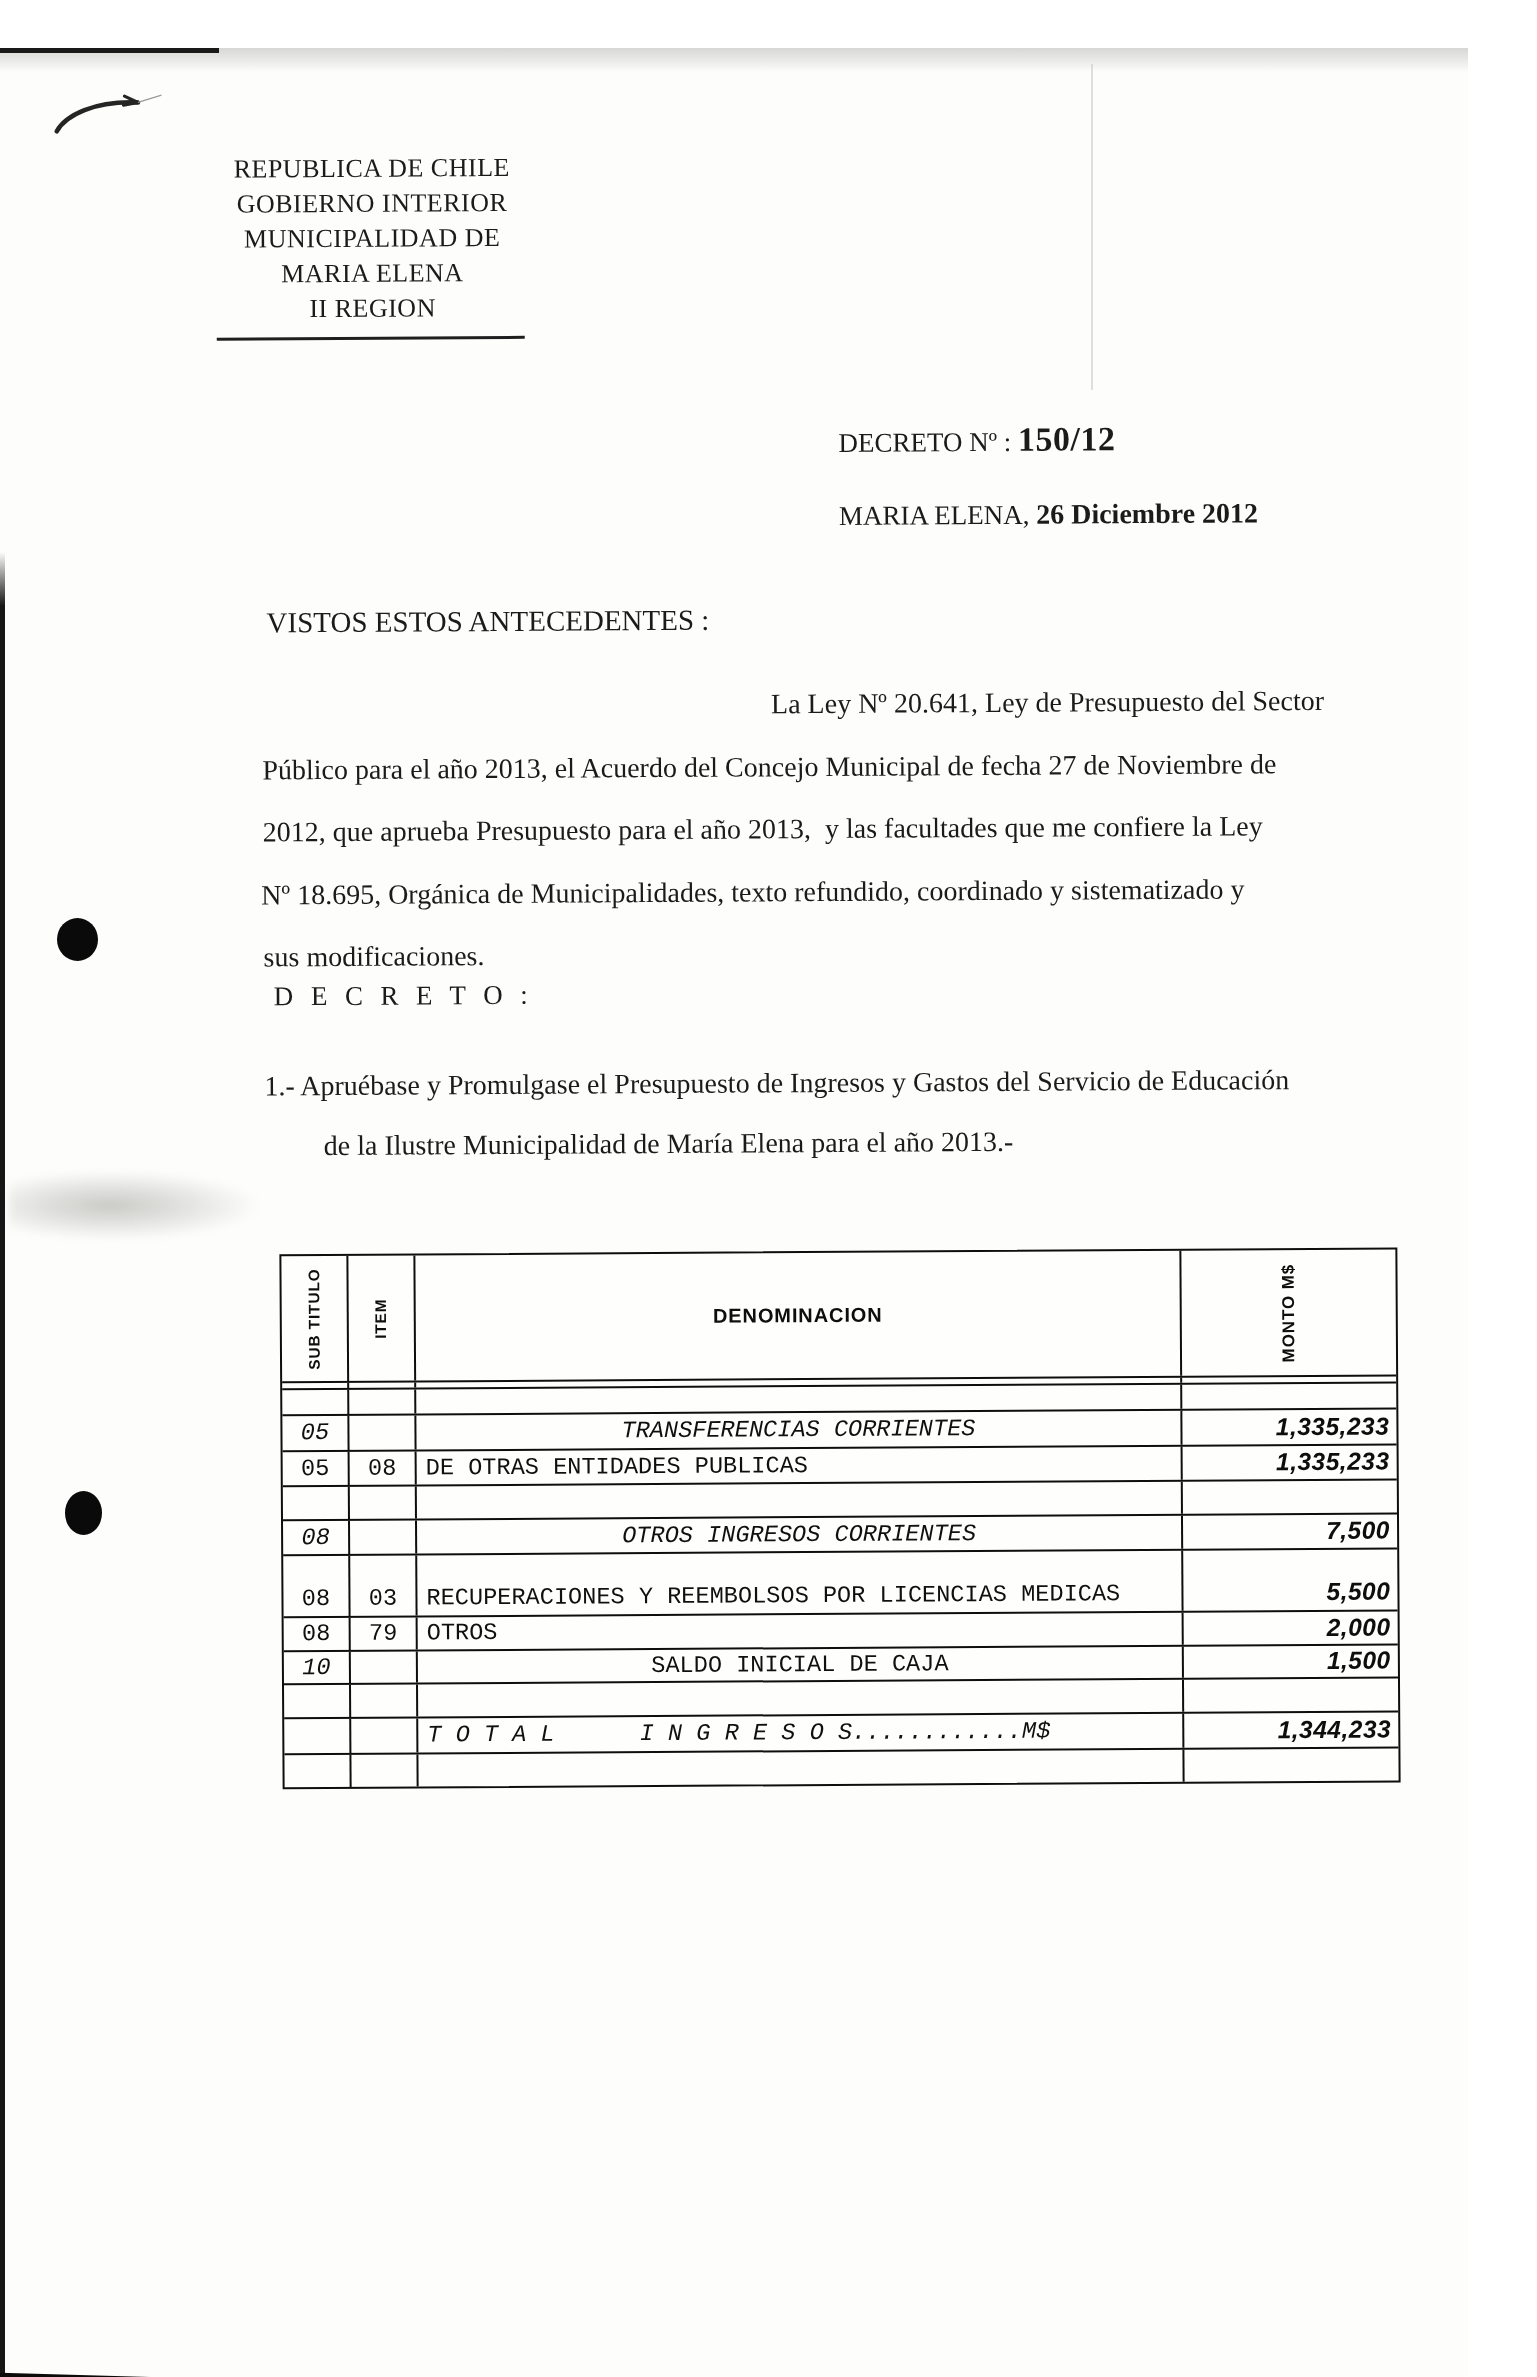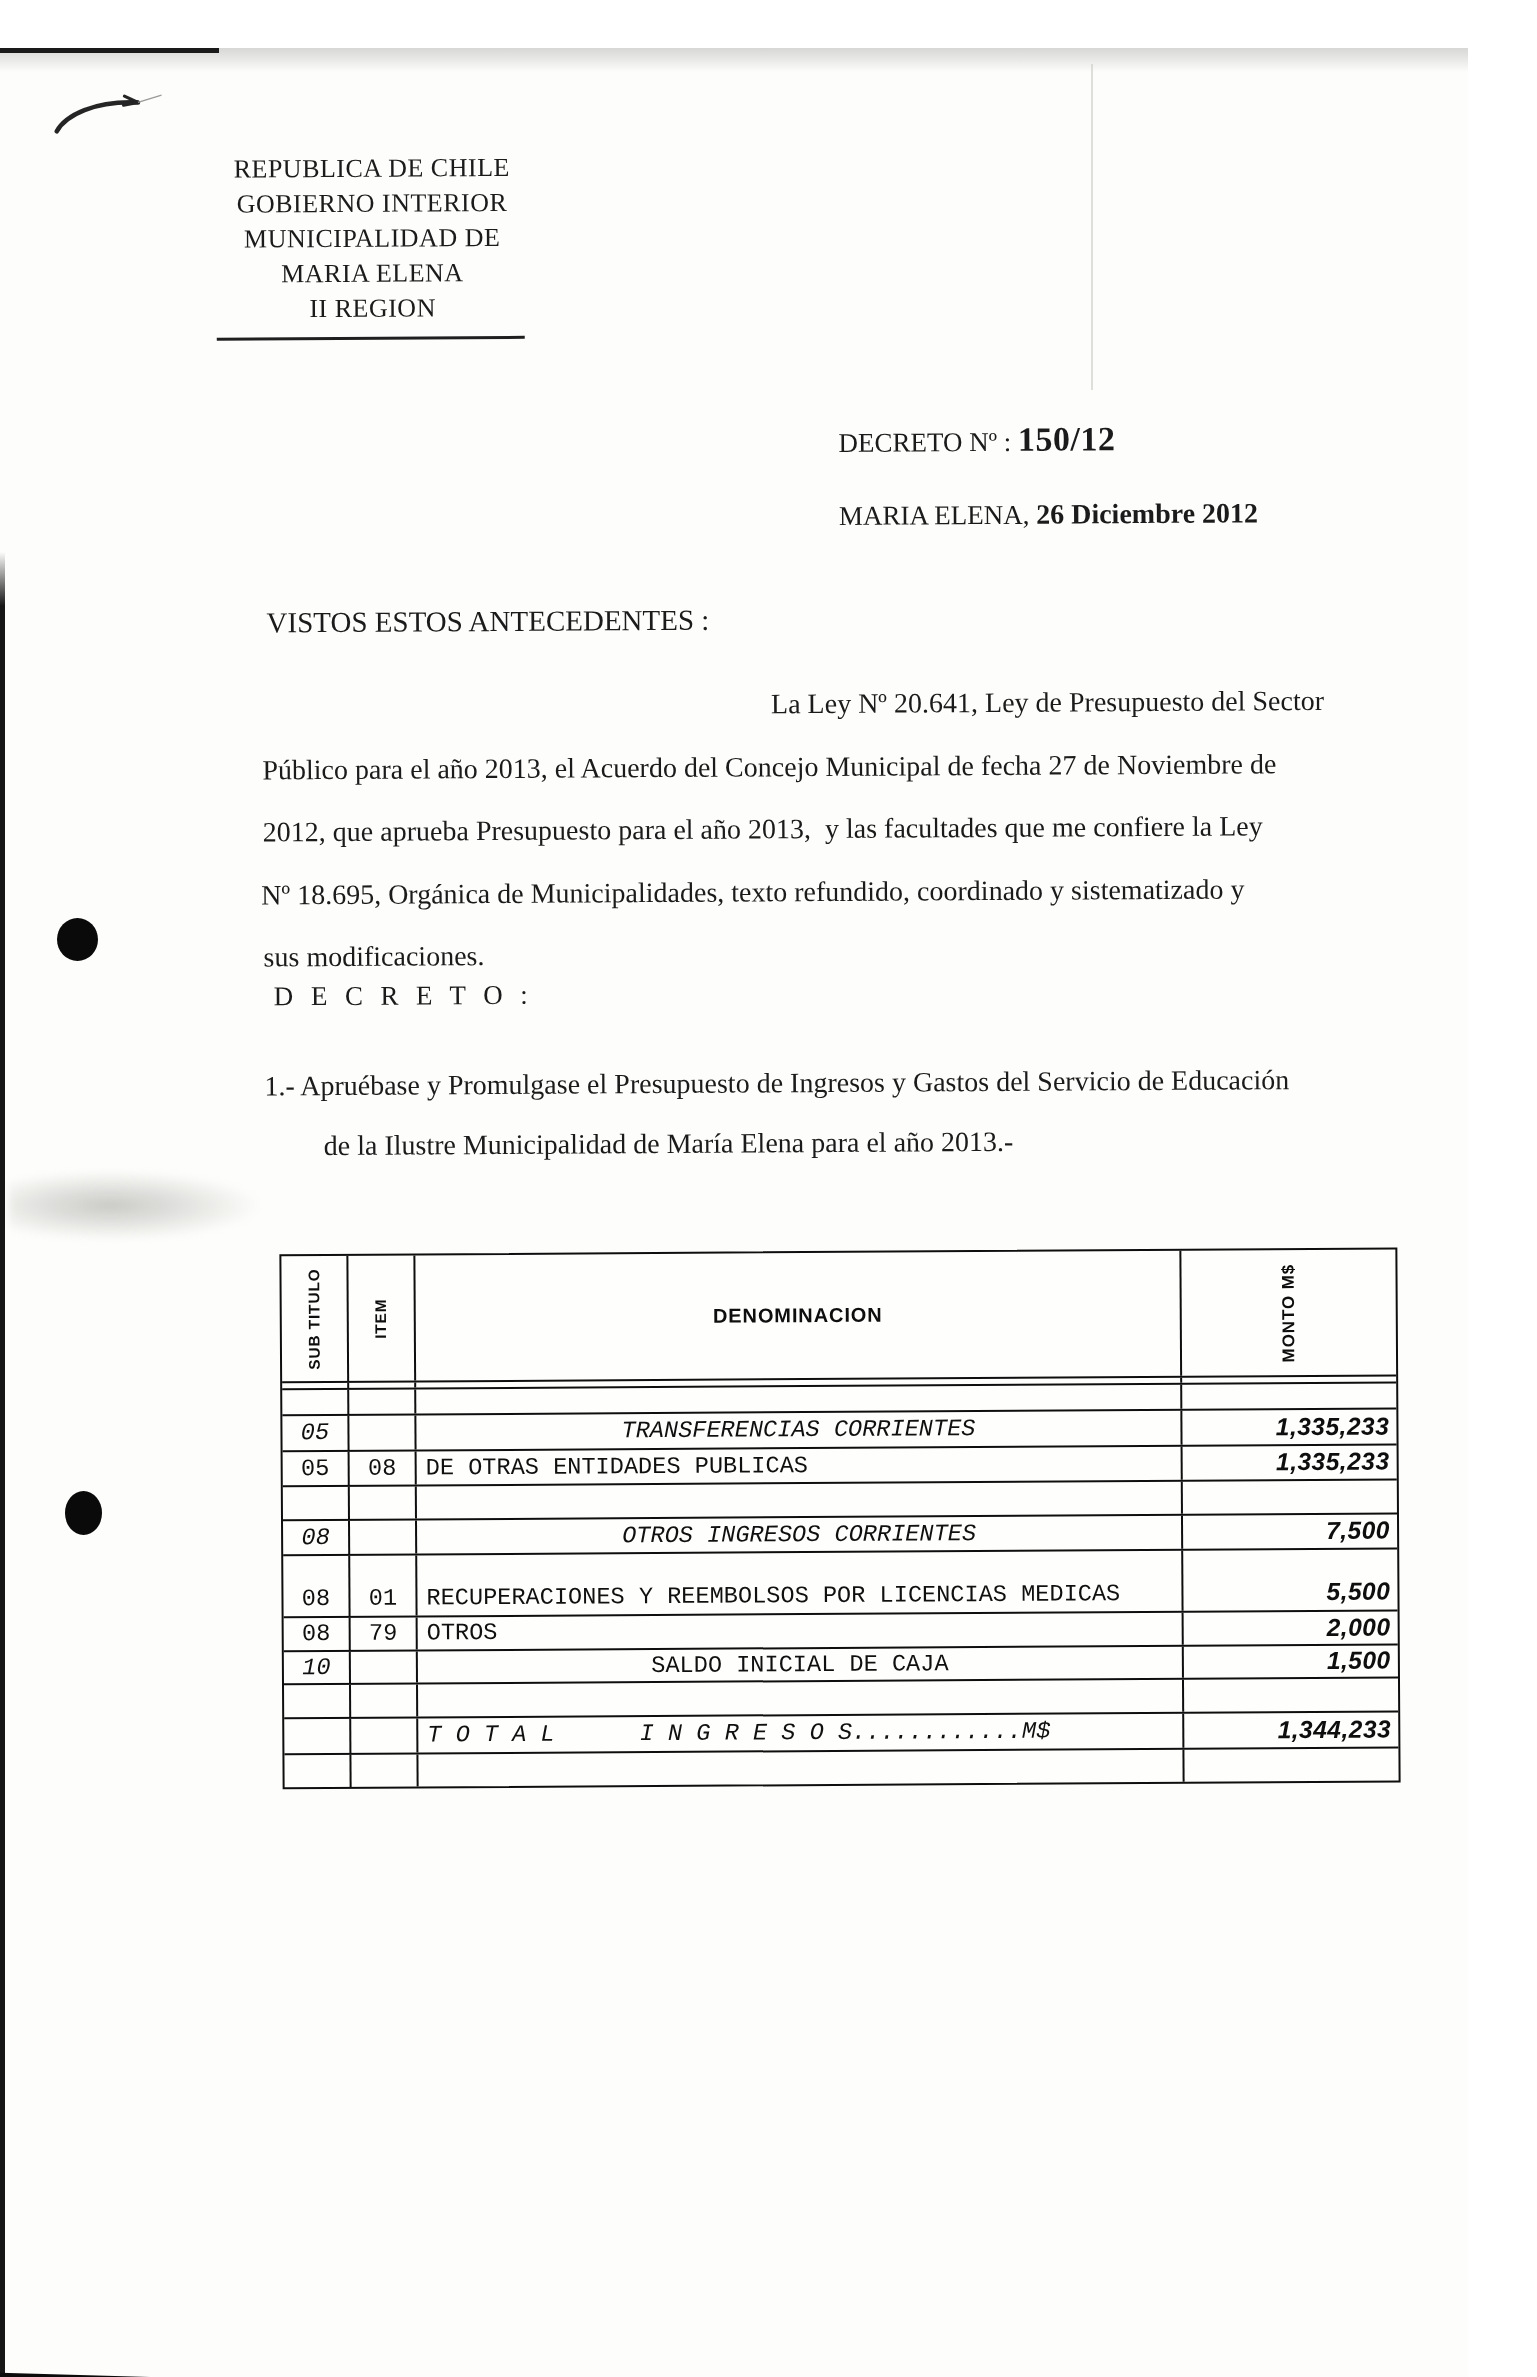--- a/index.html
+++ b/index.html
@@ -165,21 +165,21 @@
 
       <div class="trow rh36">
         <div class="tc c1 cc mono it">08</div>
         <div class="tc c2 cc mono"></div>
         <div class="tc c3 cc mono it nowrap">OTROS INGRESOS CORRIENTES</div>
         <div class="tc c4 cr amt">7,500</div>
       </div>
 
       <div class="trow rh66">
         <div class="tc c1 cc vbot mono">08</div>
-        <div class="tc c2 cc vbot mono">01</div>
+        <div class="tc c2 cc vbot mono">03</div>
         <div class="tc c3 cl vbot mono nowrap">RECUPERACIONES Y REEMBOLSOS POR LICENCIAS MEDICAS</div>
         <div class="tc c4 cr vbot amt">5,500</div>
       </div>
 
       <div class="trow rh35">
         <div class="tc c1 cc mono">08</div>
         <div class="tc c2 cc mono">79</div>
         <div class="tc c3 cl mono nowrap">OTROS</div>
         <div class="tc c4 cr amt">2,000</div>
       </div>

